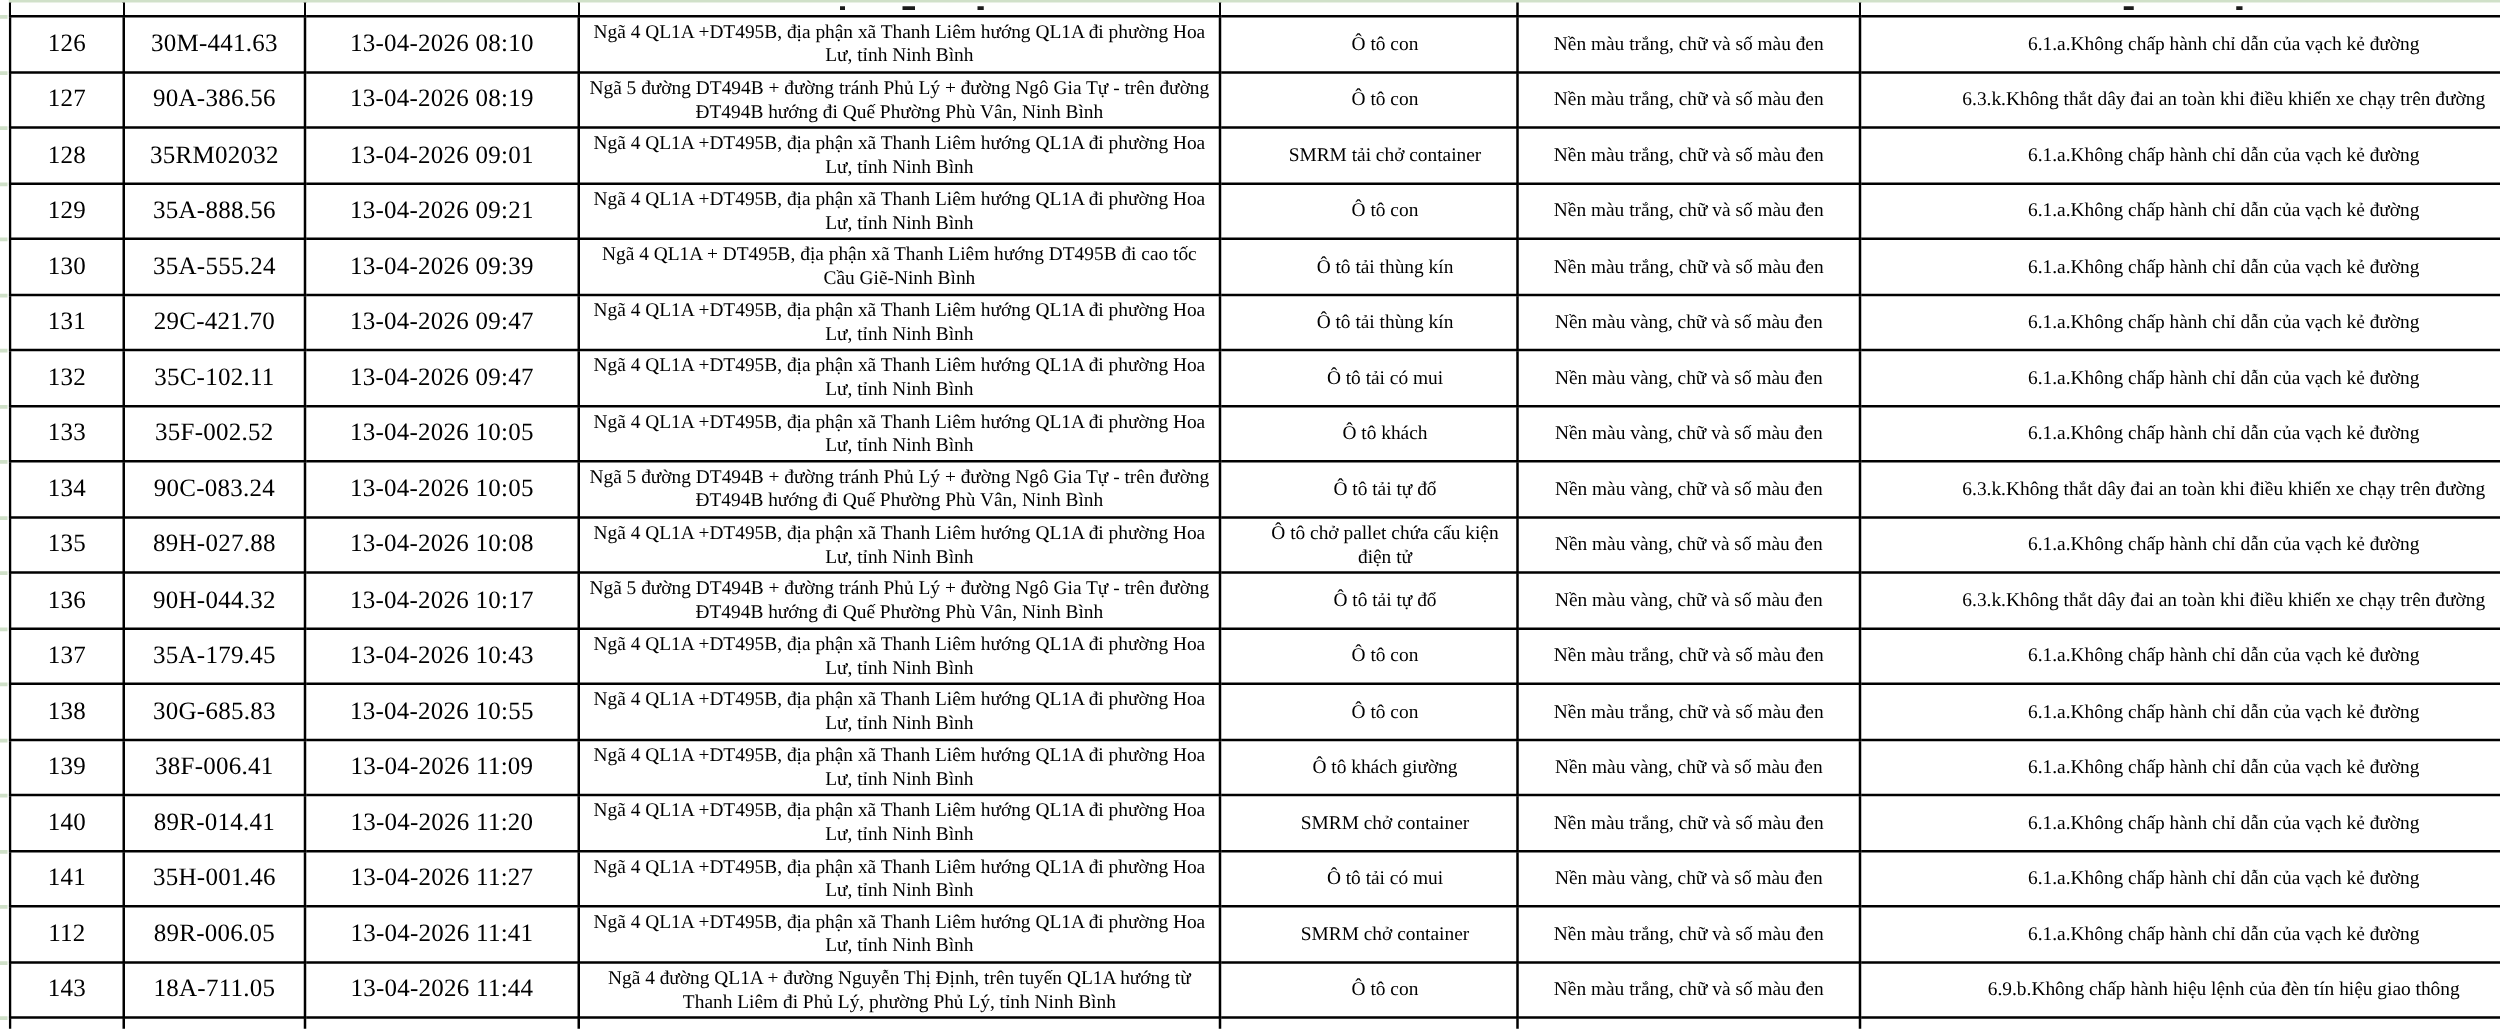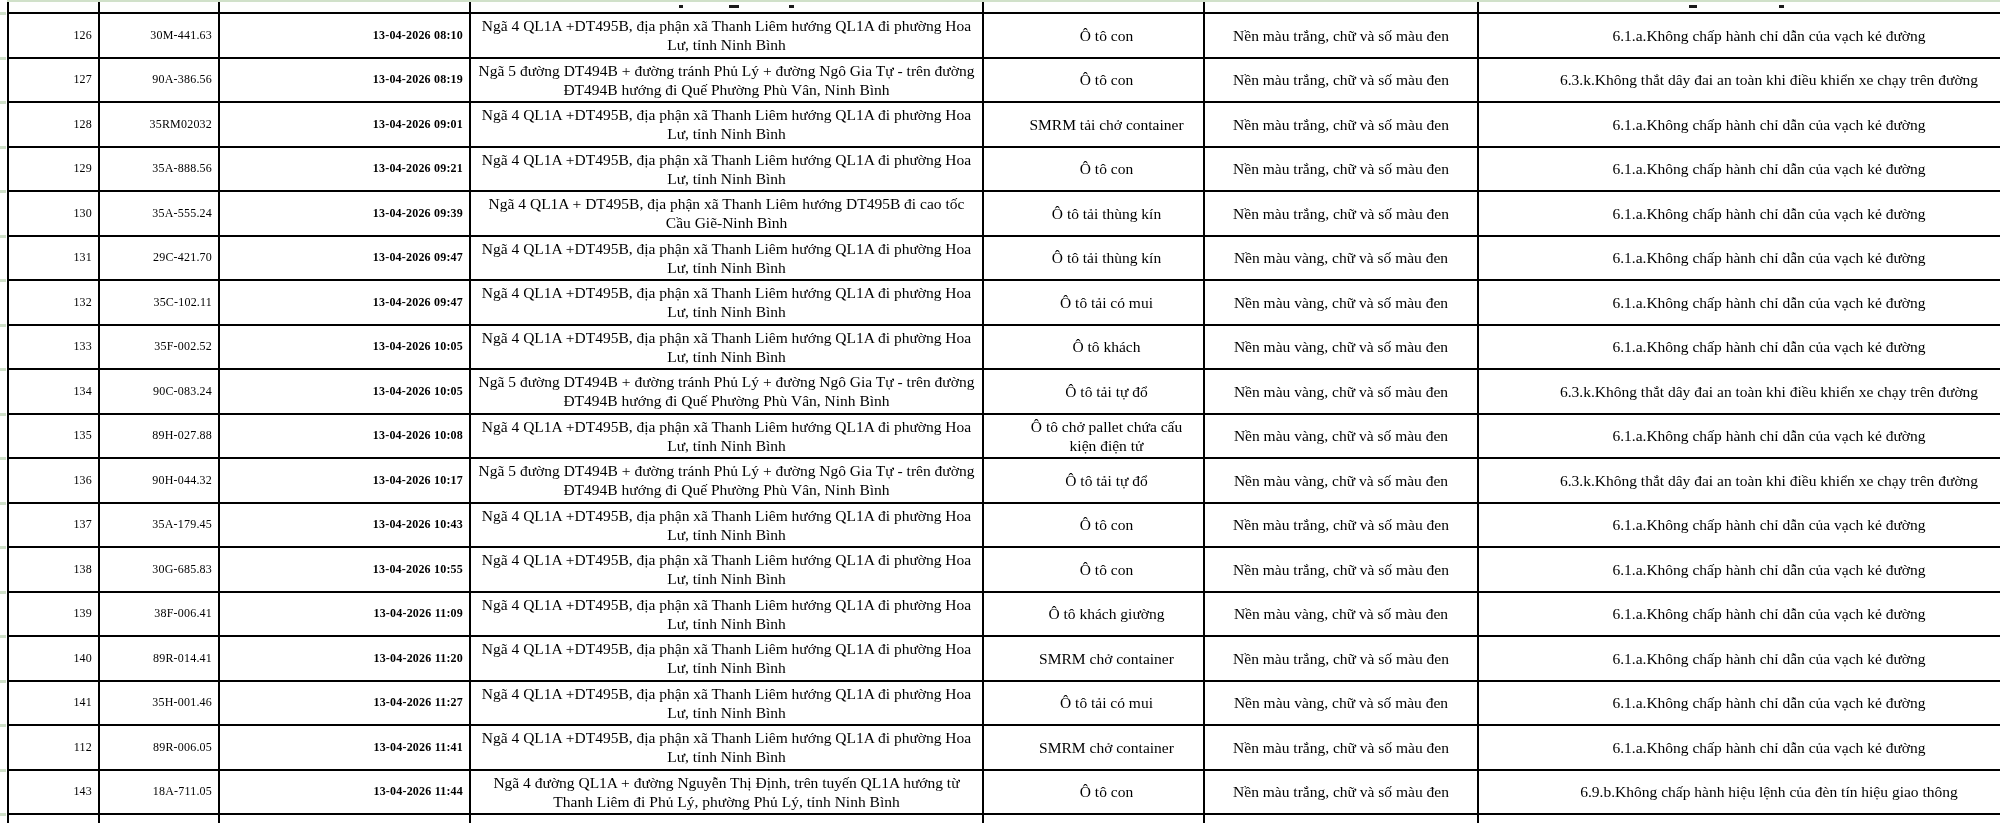--- a/index.html
+++ b/index.html
@@ -22,27 +22,27 @@
     font-size:15.5px;line-height:19px;
     overflow:hidden;
     box-sizing:border-box;
   }
   tr.data-row{height:44.5px;}
   tr.partial-top{height:11px;}
   tr.partial-top td{border-top:none;padding:0;position:relative;background:#fdfefd;}
   tr.partial-bottom{height:9px;}
   tr.partial-bottom td{border-bottom:none;}
   .col-no{width:91px;}
-  .col-plate{width:120px;}
-  .col-time{width:251px;font-weight:bold;}
+  .col-plate{width:145px;}
+  .col-time{width:219px;}
   .col-location{width:513px;margin-top:48px;}
-  .col-vehicle{width:221px;padding-left:32px;}
+  .col-vehicle{width:238px;padding-left:32px;}
   .col-plate-color{width:274px;}
   .col-violation{width:582px;}
-  td.cell.col-no,td.cell.col-plate,td.cell.col-time{font-size:12px;letter-spacing:.2px;text-align:right;}
+  td.cell.col-no,td.cell.col-plate,td.cell.col-time{font-size:20px;letter-spacing:.2px;}
   
   .frag{position:absolute;top:3px;height:3px;background:#1a1a1a;display:block;}
 </style>
 </head>
 <body>
 
 <div class="top-gridline"></div>
 <div class="left-gutter">
     <div class="gutter-mark" style="top: 12px;"></div>
     <div class="gutter-mark" style="top: 56.5px;"></div>

